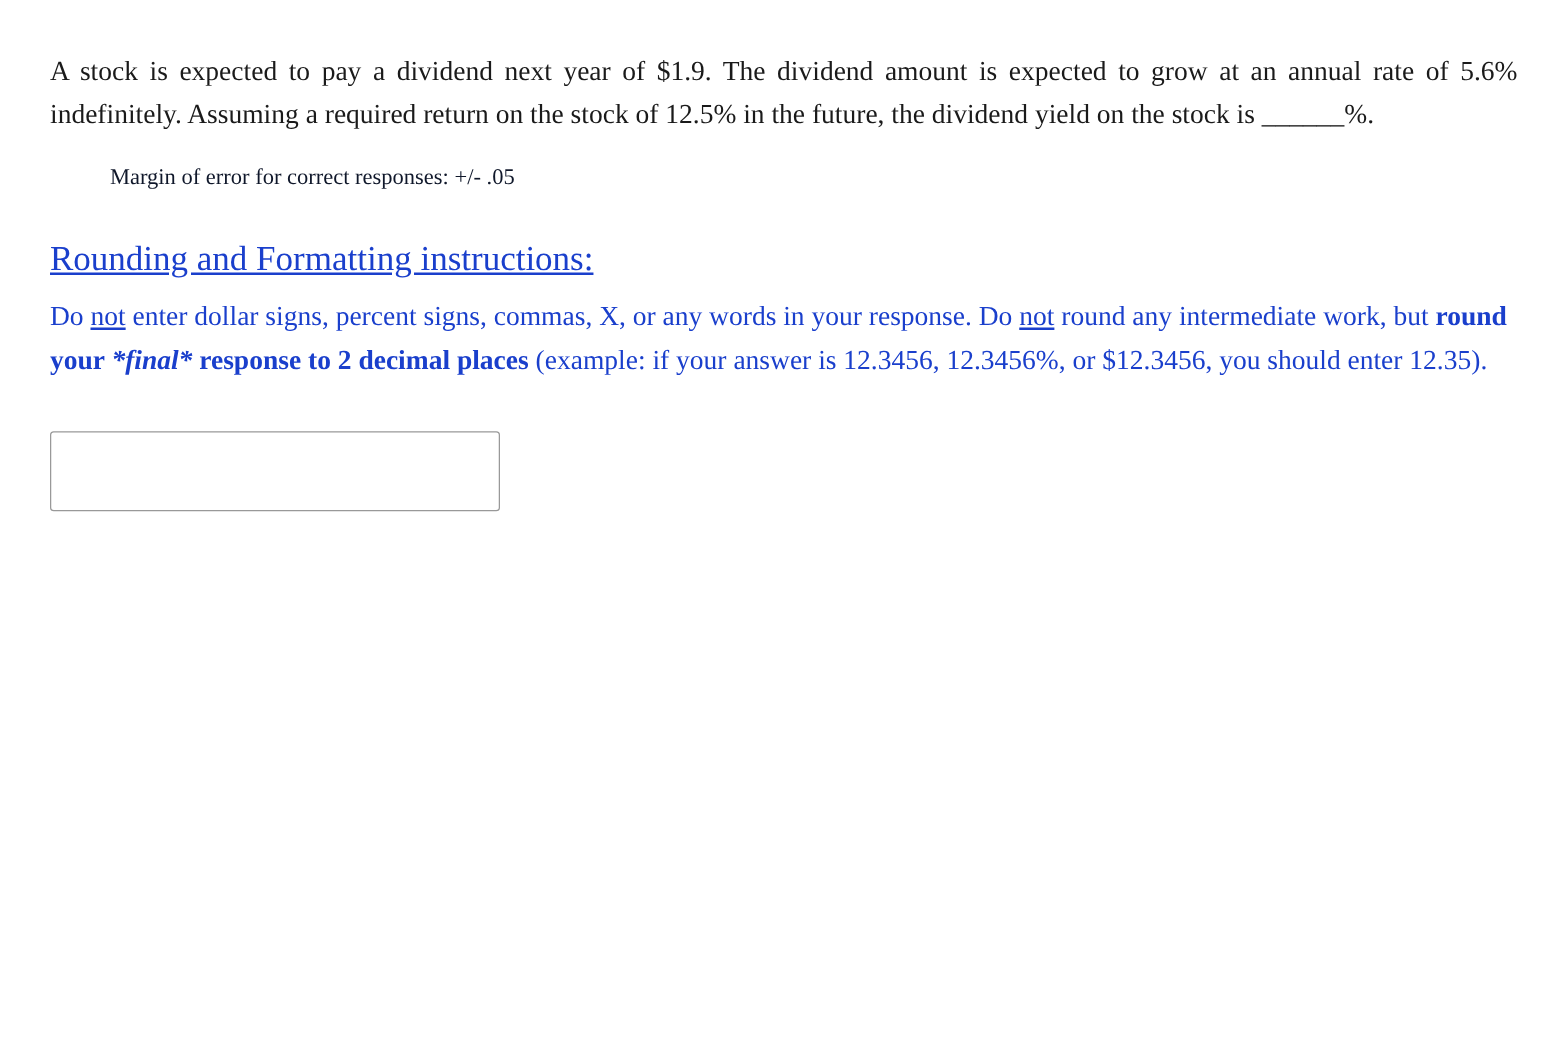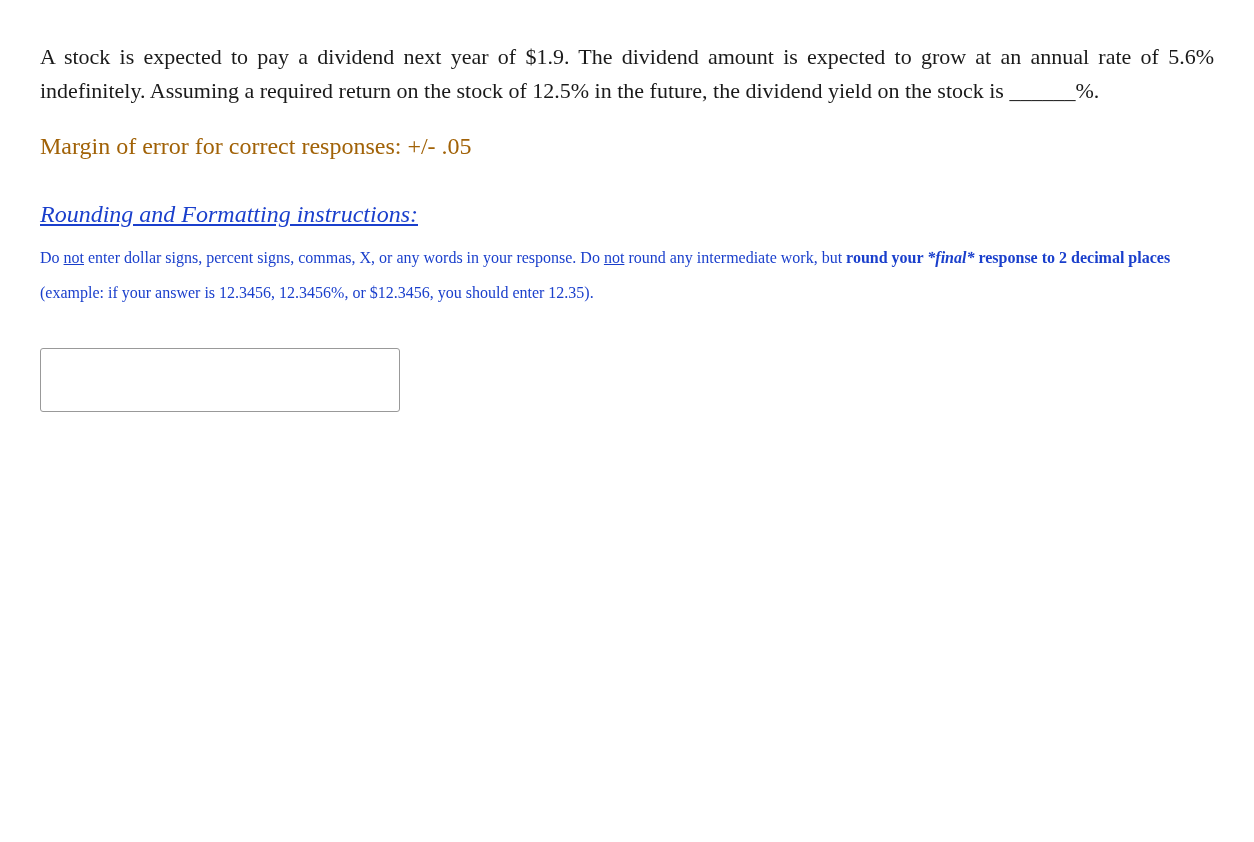--- a/index.html
+++ b/index.html
@@ -18,46 +18,46 @@
       padding: 40px 40px 40px 40px;
     }
 
     .question-text {
       line-height: 1.55;
       text-align: justify;
       margin-bottom: 20px;
     }
 
     .margin-error {
-      font-size: 24px;
+      font-size: 18px;
       line-height: 1.55;
       margin-bottom: 30px;
-      color: #a16207;
+      color: #0f172a;
+      margin-left: 48px;
     }
 
     .rounding-section {
       color: #1a3fcc;
       font-size: 22px;
       line-height: 1.6;
       margin-bottom: 40px;
     }
 
     .rounding-link {
       color: #1a3fcc;
       text-decoration: underline;
-      font-size: 24px;
+      font-size: 28px;
       line-height: 1.6;
       display: block;
       margin-bottom: 4px;
-      font-style: italic;
     }
 
     .rounding-body {
       color: #1a3fcc;
-      font-size: 16px;
+      font-size: 22px;
       line-height: 1.6;
     }
 
     .underline {
       text-decoration: underline;
     }
 
     .bold-italic {
       font-weight: bold;
       font-style: italic;

